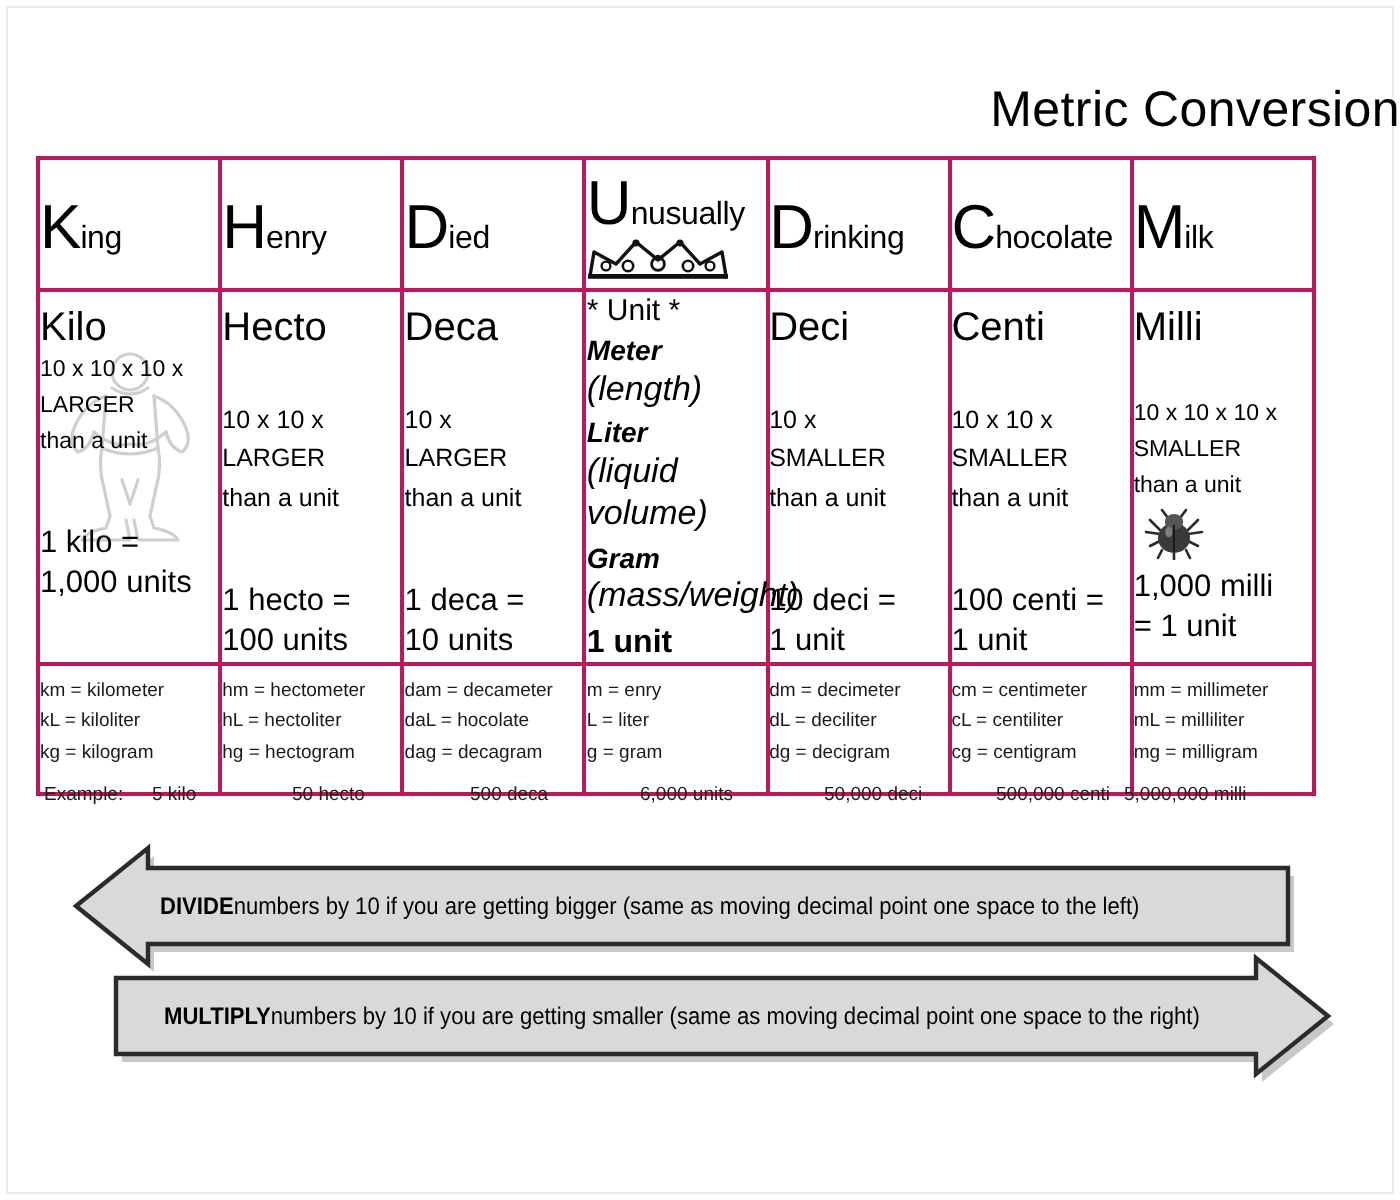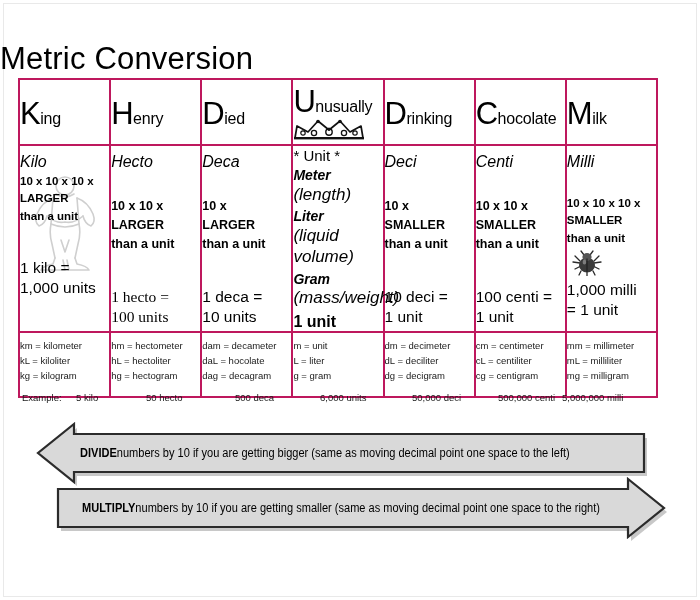--- a/index.html
+++ b/index.html
@@ -23,22 +23,22 @@
     width: 694px; height: 594px;
     border: 1px solid #e9e9e9;
     box-sizing: border-box;
     pointer-events: none;
   }
 
   .title {
     position: absolute;
     left: 0; top: 43px;
     width: 700px;
-    text-align: left;
-    font-size: 31px;
+    text-align: right;
+    font-size: 25px;
     font-weight: normal;
     letter-spacing: 0.2px;
     line-height: 1;
   }
 
   
   .chart {
     position: absolute;
     left: 18px;
     top: 78px;
@@ -72,29 +72,28 @@
   .crown-wrap {
     display: block;
     height: 22px;
     margin-top: 1px;
     line-height: 0;
   }
 
   
   .body-row td { height: 180px; }
   .prefix-name {
-    font-size: 16px;
+    font-size: 20px;
     margin-top: 7px;
     margin-bottom: 2px;
     line-height: 1.1;
-    font-style: italic;
   }
   .magnitude {
     font-size: 12.5px;
-    font-weight: bold;
+    font-weight: normal;
     line-height: 1.55;
     position: relative;
     z-index: 2;
   }
   .magnitude.tight { font-size: 11.5px; }
   .equation {
     font-size: 15.5px;
     line-height: 1.28;
     position: relative;
     z-index: 2;
@@ -268,21 +267,21 @@
       </div>
     </td>
 
     <td>
       <div class="prefix-name">Hecto</div>
       <div class="magnitude" style="margin-top:26px;">
         <div>10 x 10 x</div>
         <div>LARGER</div>
         <div>than a unit</div>
       </div>
-      <div class="equation" style="margin-top:32px;font-family:Liberation Serif, serif;">
+      <div class="equation" style="margin-top:32px;">
         <div>1 hecto =</div>
         <div>100 units</div>
       </div>
     </td>
 
     <td>
       <div class="prefix-name">Deca</div>
       <div class="magnitude" style="margin-top:26px;">
         <div>10 x</div>
         <div>LARGER</div>
@@ -383,21 +382,21 @@
     </td>
     <td>
       <div class="abbr">
         <div>dam = decameter</div>
         <div>daL = hocolate</div>
         <div>dag = decagram</div>
       </div>
     </td>
     <td>
       <div class="abbr">
-        <div>m = unit</div>
+        <div>m = enry</div>
         <div>L = liter</div>
         <div>g = gram</div>
       </div>
     </td>
     <td>
       <div class="abbr">
         <div>dm = decimeter</div>
         <div>dL = deciliter</div>
         <div>dg = decigram</div>
       </div>

